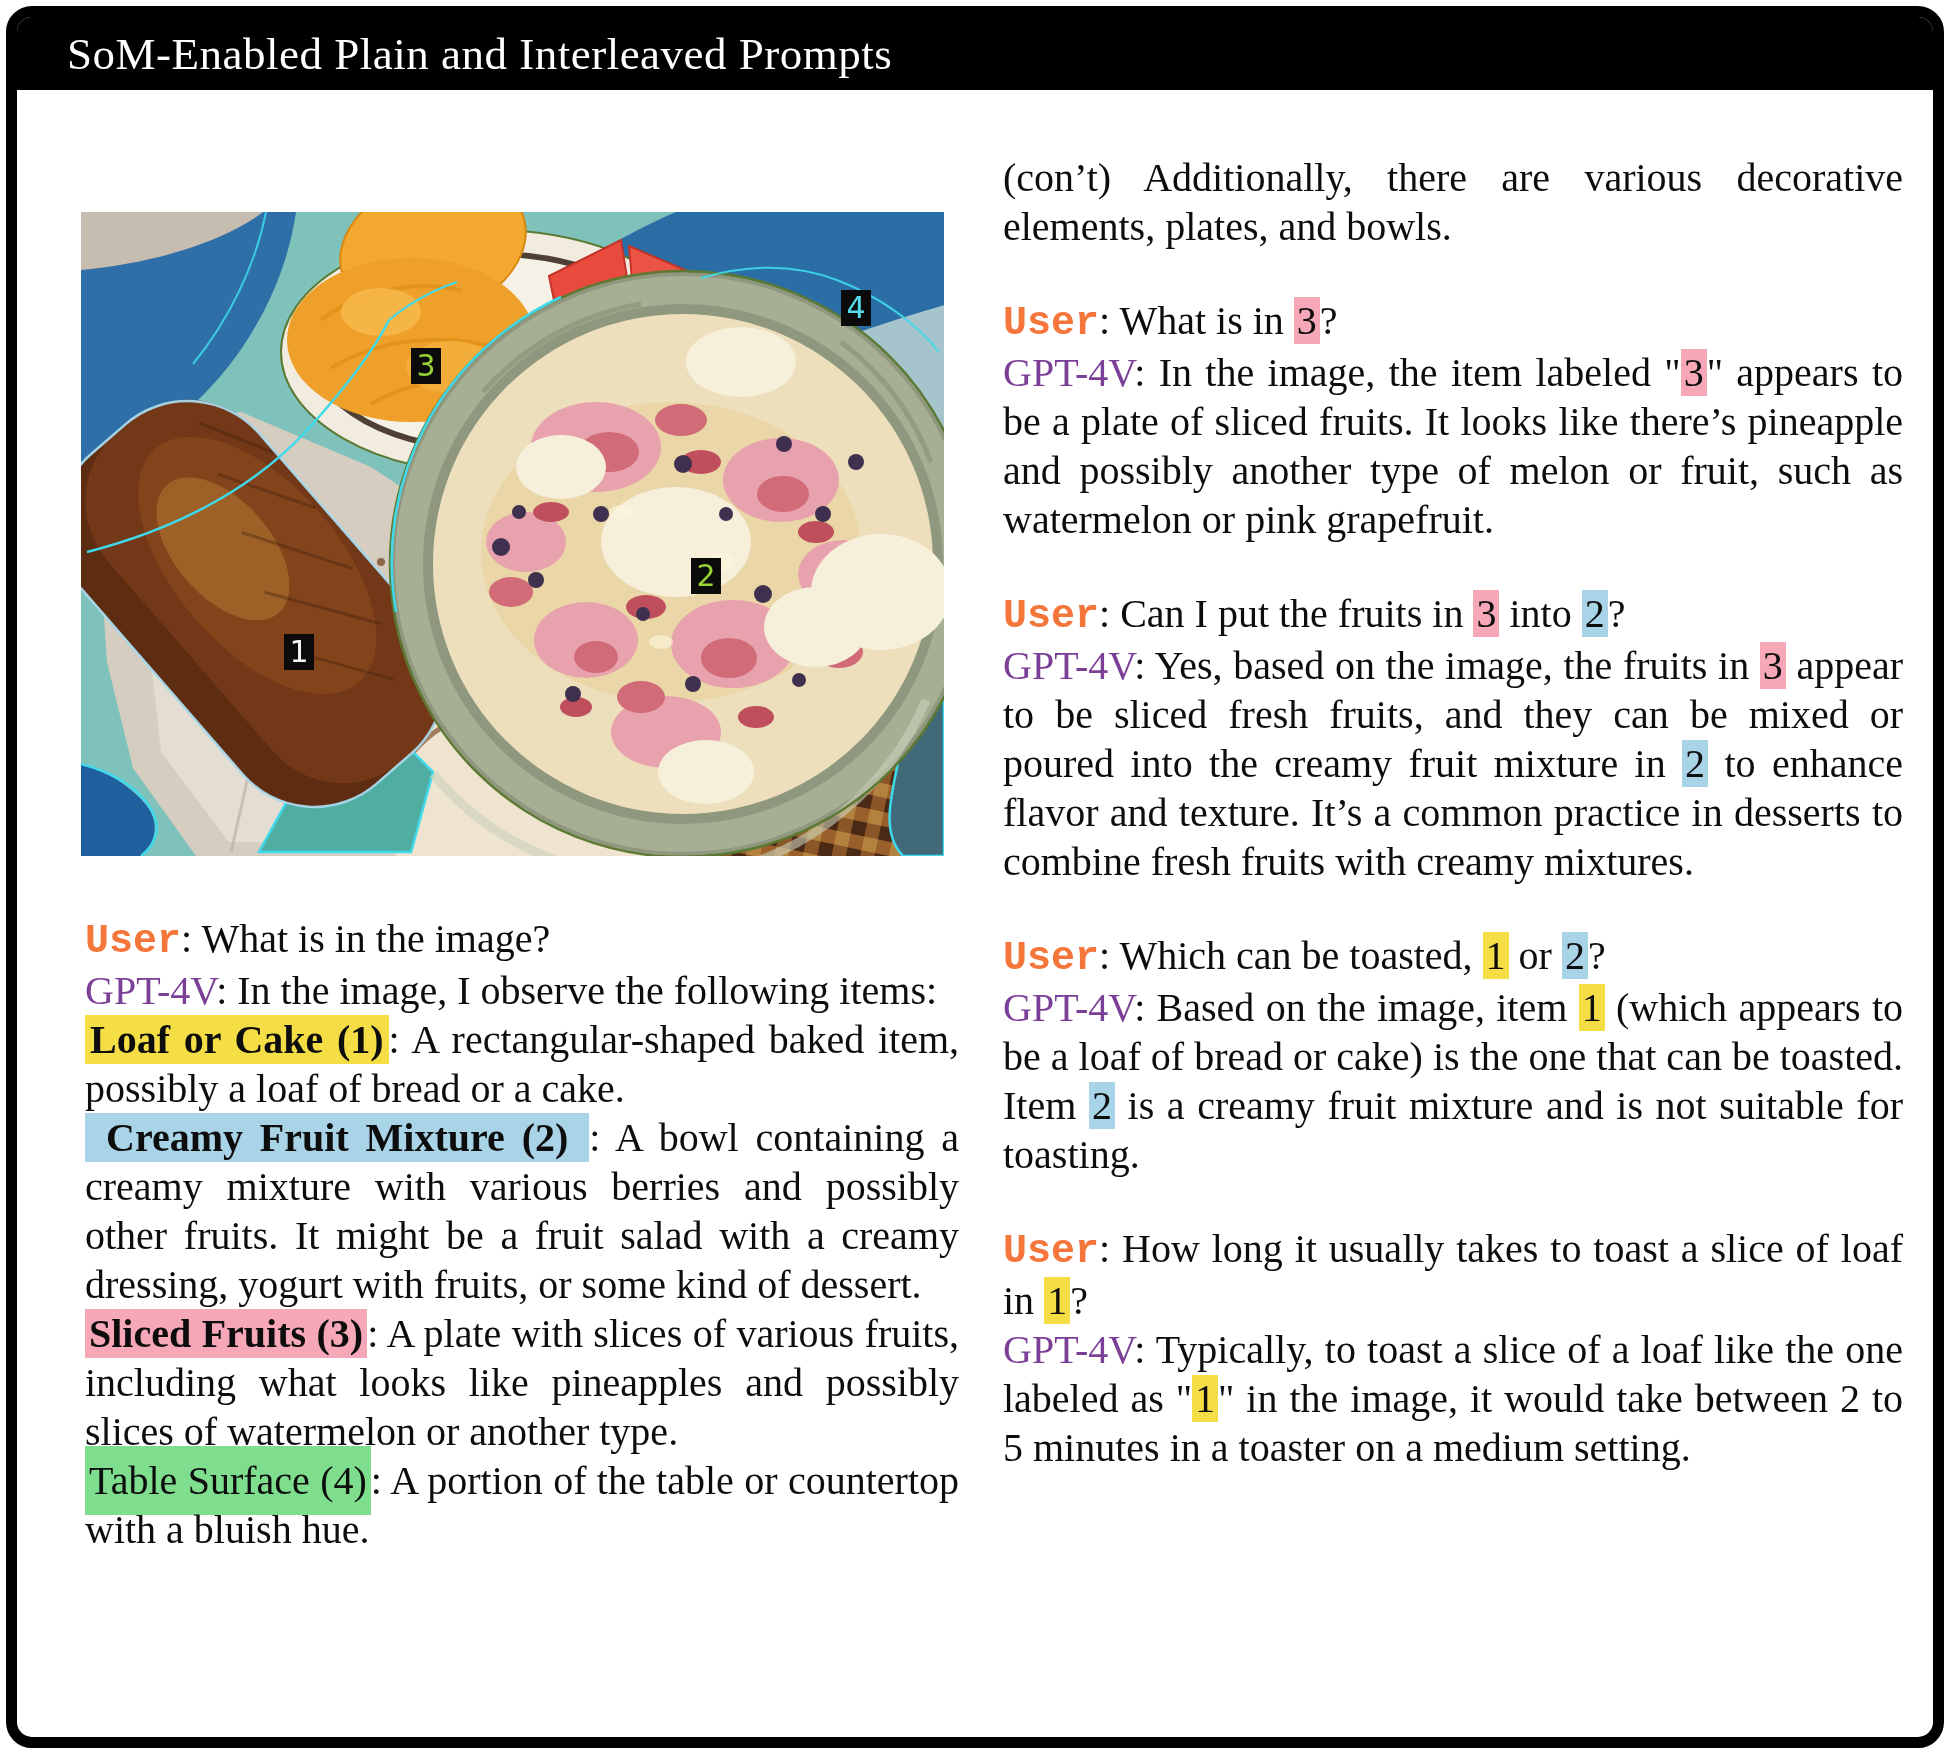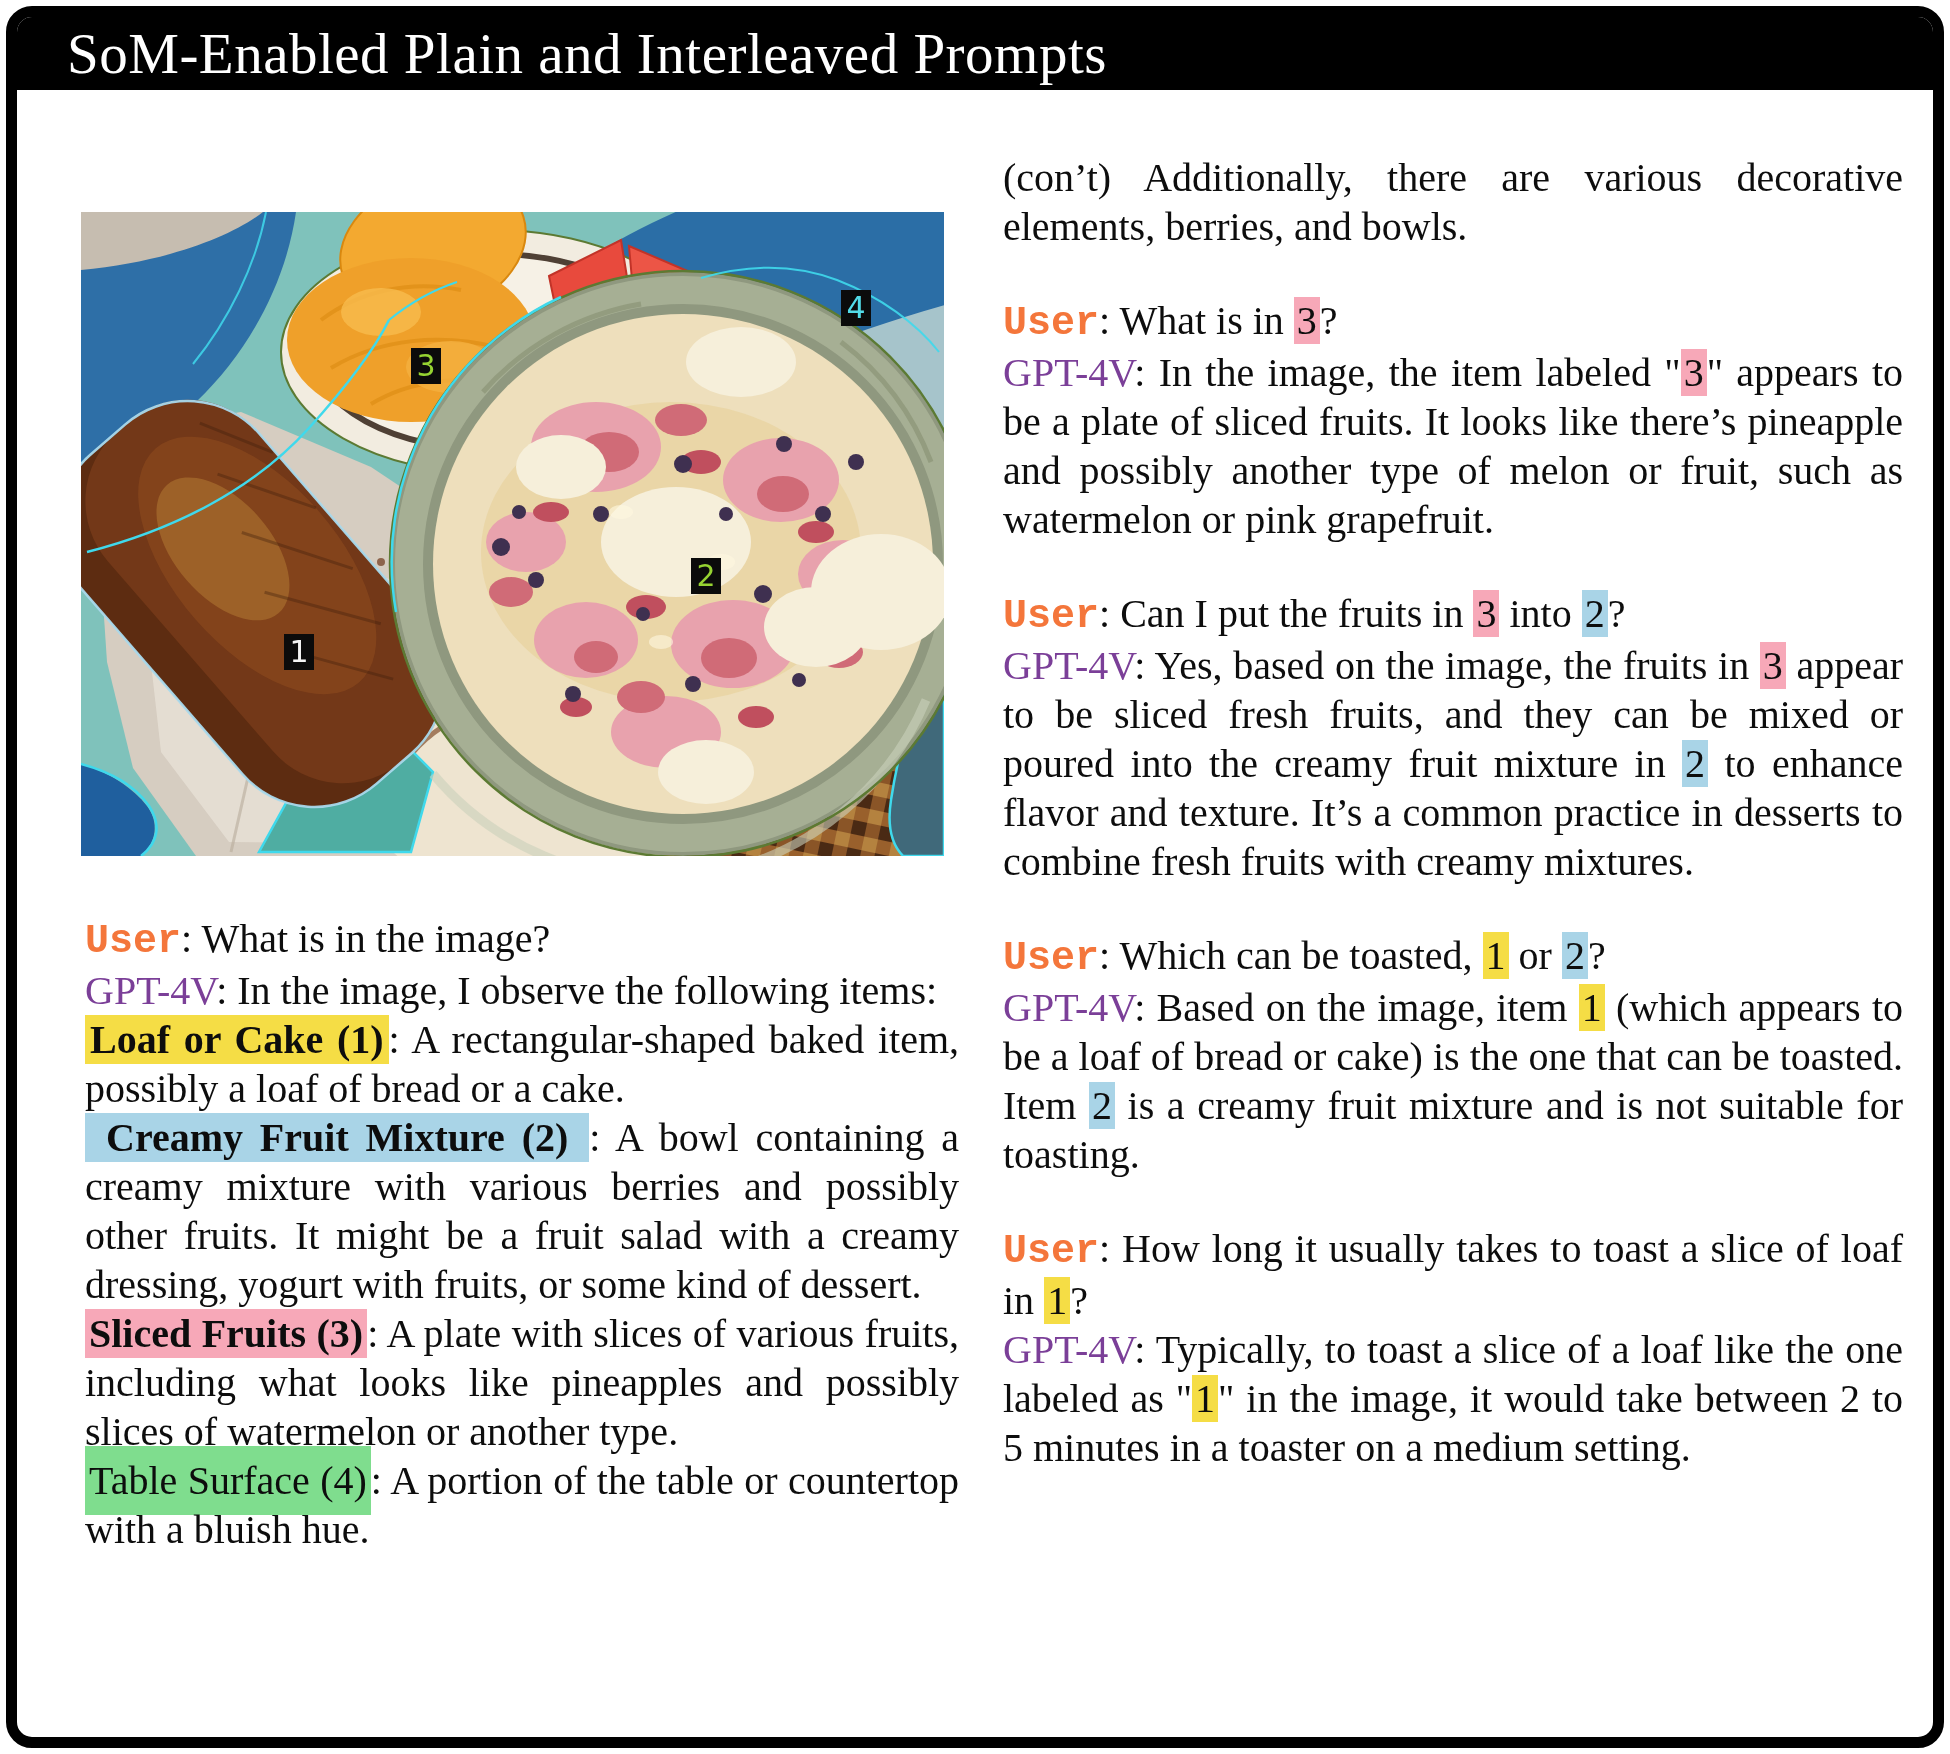--- a/index.html
+++ b/index.html
@@ -1,19 +1,19 @@
 <!DOCTYPE html>
 <html style="--c-user: #f4763b; --c-gpt: #7b3f98; --c-hl1: #f5dd45; --c-hl2: #a9d4e7; --c-hl3: #f7a8b8; --c-hl4: #7fdd8e;"><head>
 <meta charset="utf-8">
 <style>
   html,body{margin:0;padding:0;background:#fff;}
   body{width:1950px;height:1754px;position:relative;font-family:"Liberation Serif","DejaVu Serif",serif;}
   .frame{position:absolute;inset:6px;border:11px solid #000;border-radius:26px;overflow:hidden;background:#fff;}
   .header{height:73px;background:#000;display:flex;align-items:center;}
-  .title{color:#fff;font-size:57px;padding-left:50px;letter-spacing:.5px;white-space:nowrap;}
+  .title{color:#fff;font-size:45px;padding-left:50px;letter-spacing:.5px;white-space:nowrap;}
   .photo-wrap{position:absolute;left:64px;top:195px;width:863px;height:644px;}
   .conv{position:absolute;font-size:40px;line-height:49px;color:#0d0d0d;text-align:justify;}
   .conv-left{left:68px;top:897px;width:874px;}
   .conv-right{left:986px;top:136px;width:900px;}
   .conv p{margin:0 0 45px 0;}
   .conv p:last-child{margin-bottom:0;}
   .seg.user{color:var(--c-user);font-weight:bold;font-family:Liberation Mono, monospace;}
   .seg.gpt{color:var(--c-gpt);font-weight:normal;}
   .seg.hl1{background:var(--c-hl1);padding:1px 3px;}
   .seg.hl2{background:var(--c-hl2);padding:1px 3px;}
@@ -209,20 +209,20 @@
           <text class="mark-text" x="775" y="106" fill="#52dbe8">4</text>
         </g>
       </g>
     </svg>
   </div>
 
   <div class="conv conv-left">
       <p><span class="seg user">User</span><span class="seg">: What is in the image?</span><br><span class="seg gpt">GPT-4V</span><span class="seg">: In the image, I observe the following items:</span><br><span class="seg hlb1">Loaf or Cake (1)</span><span class="seg">: A rectangular-shaped baked item, possibly a loaf of bread or a cake.</span><br><span class="seg hlb2">Creamy Fruit Mixture (2)</span><span class="seg">: A bowl containing a creamy mixture with various berries and possibly other fruits. It might be a fruit salad with a creamy dressing, yogurt with fruits, or some kind of dessert.</span><br><span class="seg hlb3">Sliced Fruits (3)</span><span class="seg">: A plate with slices of various fruits, including what looks like pineapples and possibly slices of watermelon or another type.</span><br><span class="seg hl4">Table Surface (4)</span><span class="seg">: A portion of the table or countertop with a bluish hue.</span></p>
     </div>
   <div class="conv conv-right">
-      <p><span class="seg">(con’t) Additionally, there are various decorative elements, berries, and bowls.</span></p>
+      <p><span class="seg">(con’t) Additionally, there are various decorative elements, plates, and bowls.</span></p>
       <p><span class="seg user">User</span><span class="seg">: What is in </span><span class="seg hl3">3</span><span class="seg">?</span><br><span class="seg gpt">GPT-4V</span><span class="seg">: In the image, the item labeled "</span><span class="seg hl3">3</span><span class="seg">" appears to be a plate of sliced fruits. It looks like there’s pineapple and possibly another type of melon or fruit, such as watermelon or pink grapefruit.</span></p>
       <p><span class="seg user">User</span><span class="seg">: Can I put the fruits in </span><span class="seg hl3">3</span><span class="seg"> into </span><span class="seg hl2">2</span><span class="seg">?</span><br><span class="seg gpt">GPT-4V</span><span class="seg">: Yes, based on the image, the fruits in </span><span class="seg hl3">3</span><span class="seg"> appear to be sliced fresh fruits, and they can be mixed or poured into the creamy fruit mixture in </span><span class="seg hl2">2</span><span class="seg"> to enhance flavor and texture. It’s a common practice in desserts to combine fresh fruits with creamy mixtures.</span></p>
       <p><span class="seg user">User</span><span class="seg">: Which can be toasted, </span><span class="seg hl1">1</span><span class="seg"> or </span><span class="seg hl2">2</span><span class="seg">?</span><br><span class="seg gpt">GPT-4V</span><span class="seg">: Based on the image, item </span><span class="seg hl1">1</span><span class="seg"> (which appears to be a loaf of bread or cake) is the one that can be toasted. Item </span><span class="seg hl2">2</span><span class="seg"> is a creamy fruit mixture and is not suitable for toasting.</span></p>
       <p><span class="seg user">User</span><span class="seg">: How long it usually takes to toast a slice of loaf in </span><span class="seg hl1">1</span><span class="seg">?</span><br><span class="seg gpt">GPT-4V</span><span class="seg">: Typically, to toast a slice of a loaf like the one labeled as "</span><span class="seg hl1">1</span><span class="seg">" in the image, it would take between 2 to 5 minutes in a toaster on a medium setting.</span></p>
     </div>
 
 </div>
 
 </body></html>

